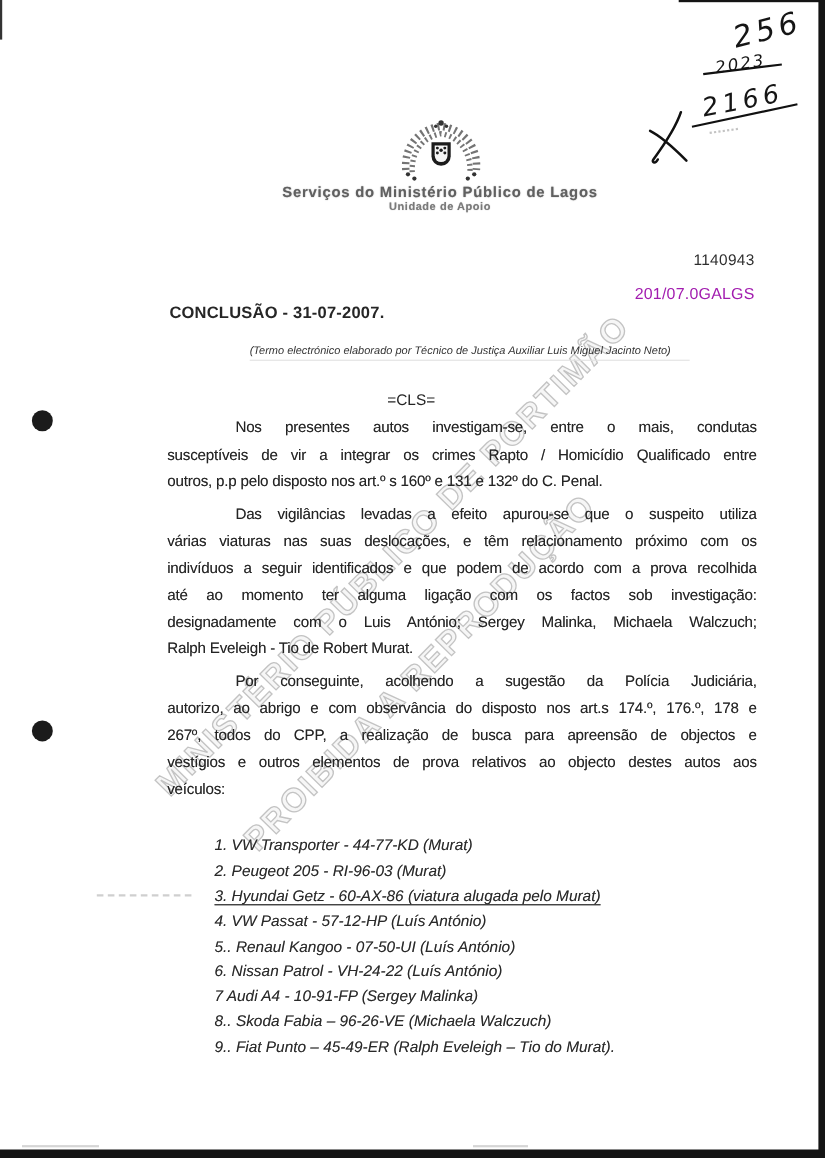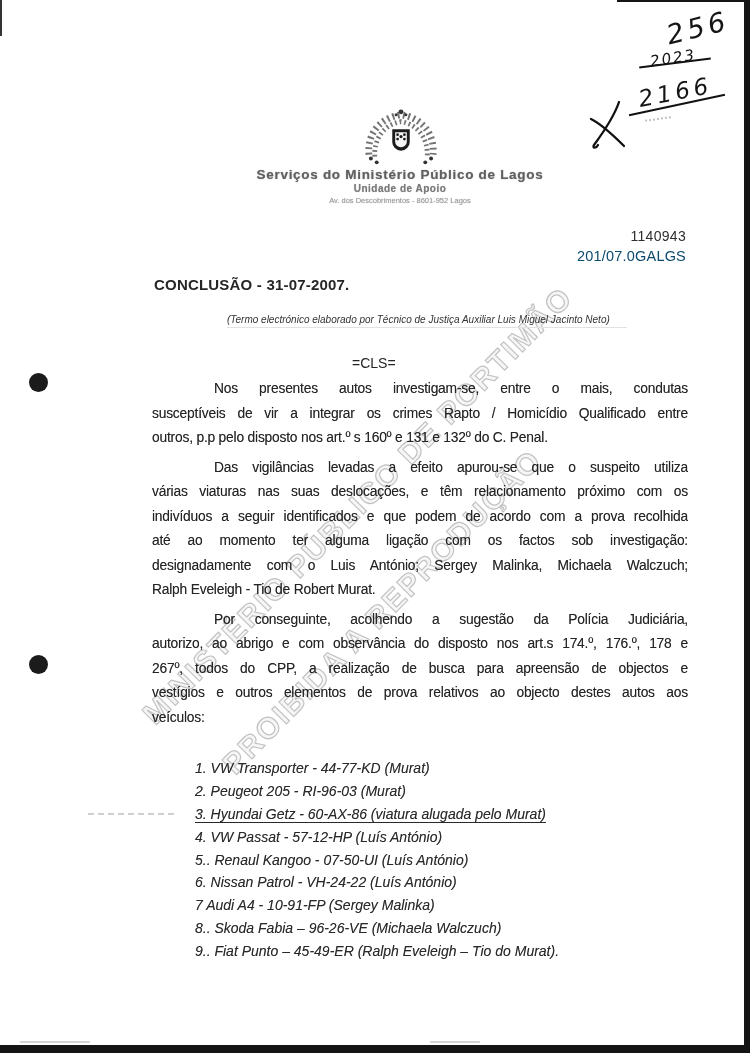--- a/index.html
+++ b/index.html
@@ -21,22 +21,22 @@
   }
   
   #emblem{position:absolute;left:357px;top:106px;}
   .org{position:absolute;left:150px;width:500px;text-align:center;}
   .org1{top:167px;font-size:13.5px;font-weight:700;color:#606060;letter-spacing:.7px;text-shadow:0 0 1.2px #9a9a9a;}
   .org2{top:183px;font-size:10px;font-weight:700;color:#7a7a7a;letter-spacing:.5px;text-shadow:0 0 1px #a8a8a8;}
   .org3{top:196px;font-size:7.5px;color:#9d9d9d;text-shadow:0 0 1px #bdbdbd;}
   .org4{top:205px;font-size:7.5px;color:#9d9d9d;text-shadow:0 0 1px #bdbdbd;}
   
   #refs{position:absolute;left:540px;top:228px;width:146px;text-align:right;}
-  #refs .docnum{font-size:14px;color:#2e2e2e;margin-bottom:4px;letter-spacing:.3px;}
-  #refs .casenum{font-size:14.5px;color:#0c4a6e;letter-spacing:.2px;}
+  #refs .docnum{font-size:14px;color:#2e2e2e;margin-bottom:16px;letter-spacing:.3px;}
+  #refs .casenum{font-size:14.5px;color:#a21caf;letter-spacing:.2px;}
   
   #conclusao{position:absolute;left:154px;top:276px;font-size:15px;font-weight:700;color:#262626;letter-spacing:.2px;}
   #concl-note{position:absolute;left:227px;top:314px;width:400px;font-size:10px;font-style:italic;color:#333;
     border-bottom:1px solid #e2e2e2;padding-bottom:2px;}
   
   #cls{position:absolute;left:152px;top:355px;width:536px;font-size:14px;color:#242424;padding-left:200px;box-sizing:border-box;}
   #bodytext{position:absolute;left:152px;top:377px;width:536px;}
   .para{margin-bottom:5px;}
   .bline{
     height:24.5px;line-height:24.5px;font-size:13.8px;letter-spacing:-0.2px;
@@ -82,21 +82,20 @@
     <path d="M39,27 h12 v9.5 a6,6 0 0 1 -12,0 z" fill="#f5f5f5"></path>
     <circle cx="45" cy="31.5" r="1.6" fill="#1c1c1c"></circle>
     <circle cx="41.5" cy="29.5" r="1.4" fill="#1c1c1c"></circle>
       <circle cx="48.5" cy="29.5" r="1.4" fill="#1c1c1c"></circle>
     <circle cx="41.5" cy="34" r="1.4" fill="#1c1c1c"></circle>
       <circle cx="48.5" cy="34" r="1.4" fill="#1c1c1c"></circle>
   </svg>
 
   <div class="org org1">Serviços do Ministério Público de Lagos</div>
   <div class="org org2">Unidade de Apoio</div>
-  <div class="org org3">Av. dos Descobrimentos - 8601-952 Lagos</div>
 
   <div id="refs">
     <div class="docnum">1140943</div>
     <div class="casenum">201/07.0GALGS</div>
   </div>
 
   <div id="conclusao">CONCLUSÃO - 31-07-2007.</div>
   <div id="concl-note">(Termo electrónico elaborado por Técnico de Justiça Auxiliar  Luis Miguel Jacinto Neto)</div>
   <div id="cls">=CLS=</div>
 

